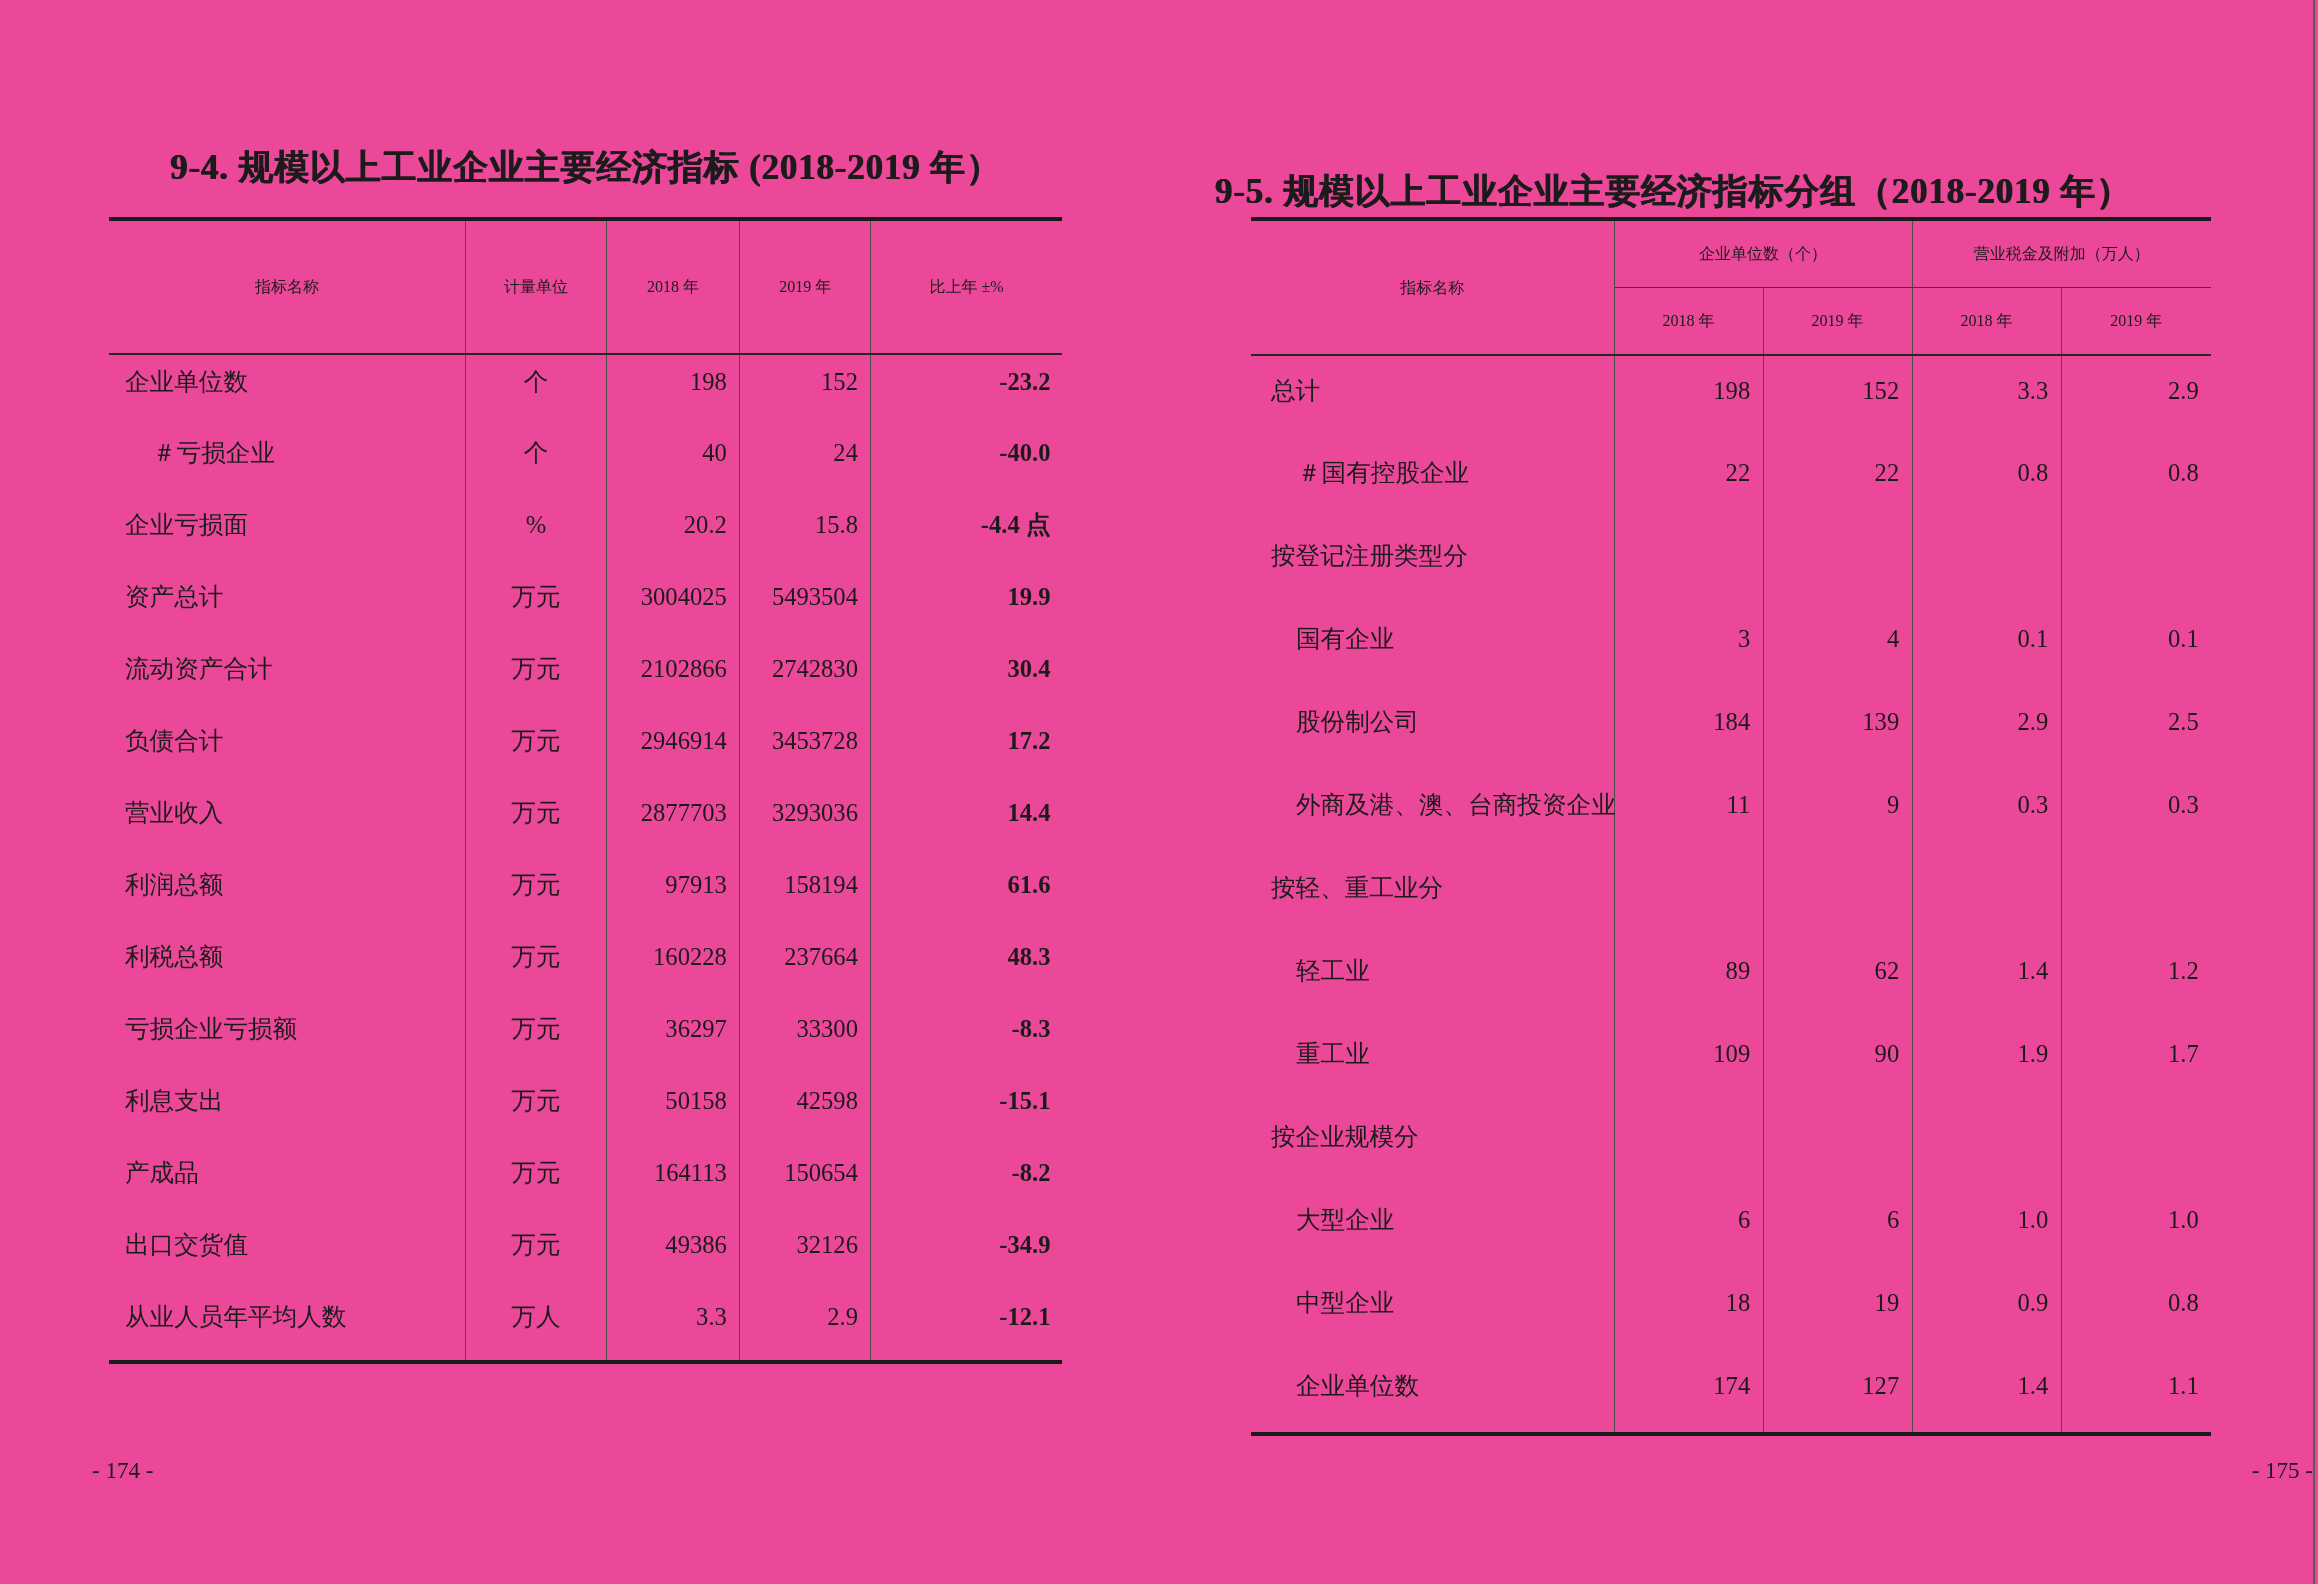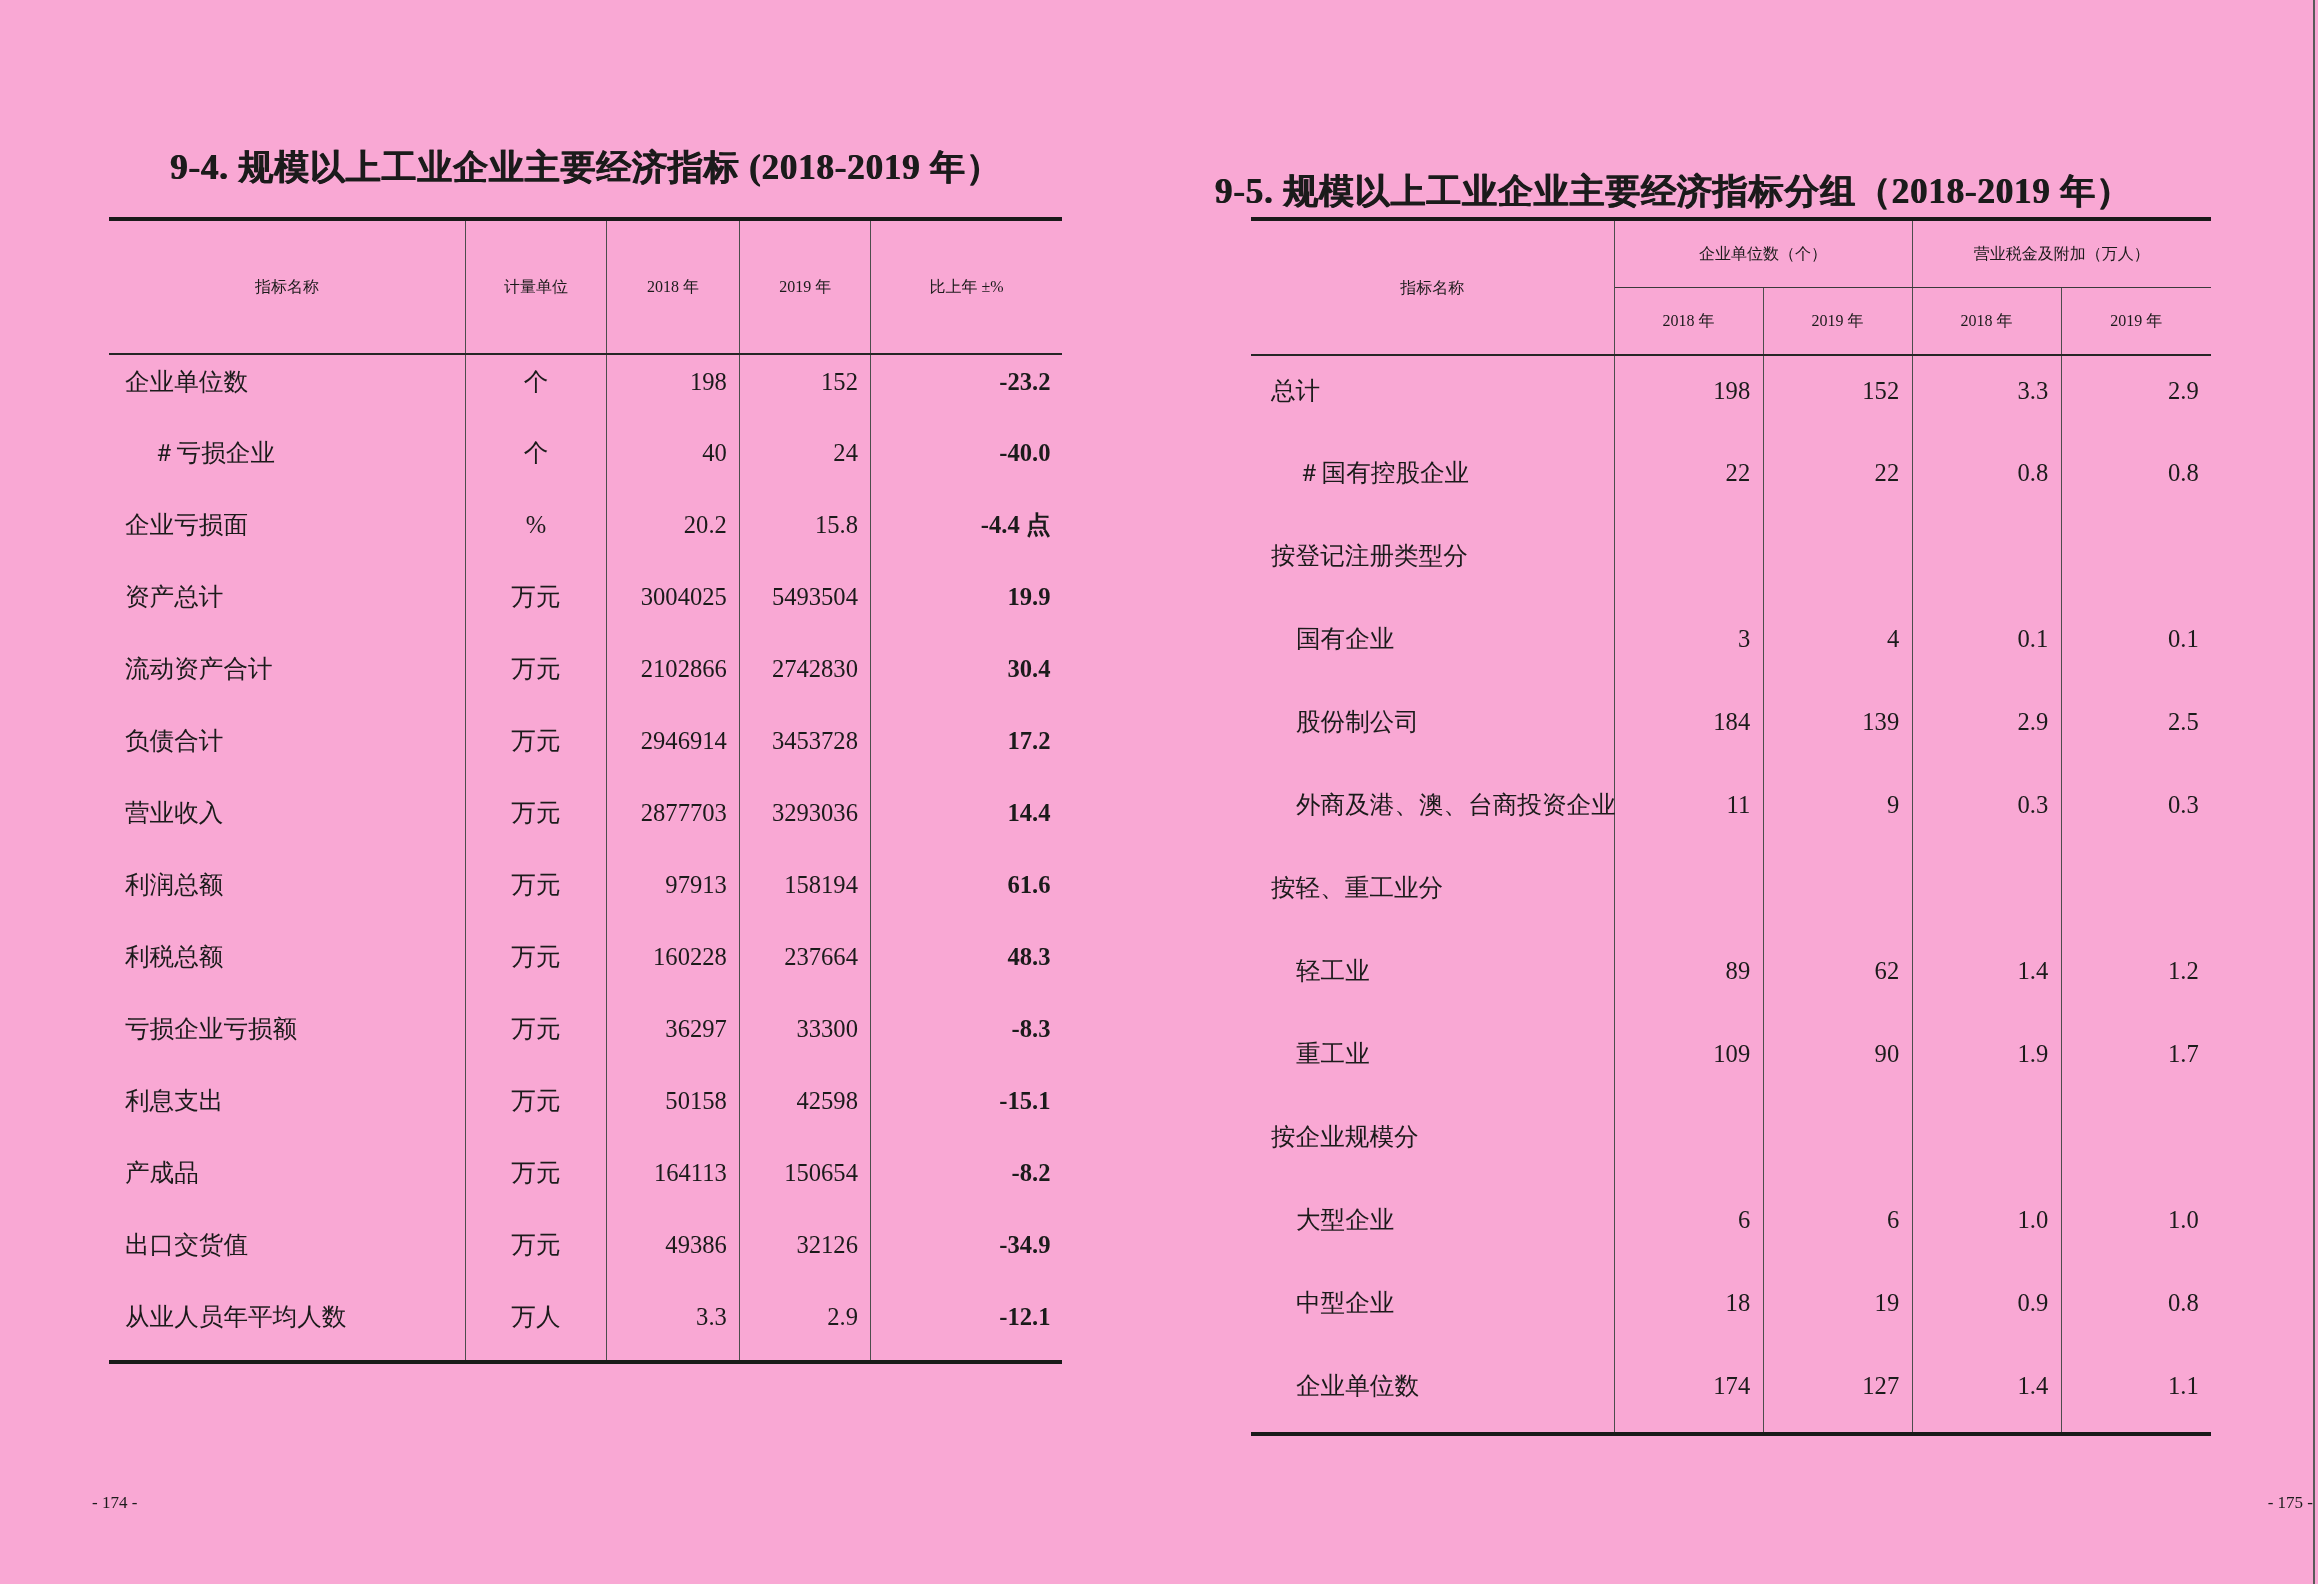--- a/index.html
+++ b/index.html
@@ -10,21 +10,21 @@
   }
   * { box-sizing: border-box; }
   body {
     font-family: "Liberation Serif", "DejaVu Serif", serif;
     color: #1b1b1b;
   }
   .sheet {
     position: relative;
     width: 2319px;
     height: 1584px;
-    background: #f9a8d4;
+    background: #ec4899;
     overflow: hidden;
   }
   
   .edge-line {
     position: absolute;
     top: 0;
     left: 2313px;
     width: 2.3px;
     height: 1584px;
     background: #5a5a5a;
@@ -97,23 +97,22 @@
   #t95 tbody td:nth-child(-n+4) { border-right: 1.5px solid #4d4d4d; }
   #t95 tbody td:nth-child(1) { text-align: left; }
   #t95 tbody td:nth-child(n+2) { text-align: right; padding-right: 12.3px; }
   #t95 tr.plain td:first-child { padding-left: 20px; }
   #t95 tr.hash  td:first-child { padding-left: 46px; }
   #t95 tr.sub   td:first-child { padding-left: 45px; }
 
   .pagenum {
     position: absolute;
     top: 1458px;
-    font-size: 17px;
-    white-space: nowrap;
-    margin-top: 35px;
+    font-size: 23px;
+    white-space: nowrap;
   }
   .pagenum-left  { left: 92px; }
   .pagenum-right { left: 2190px; width: 123px; text-align: right; }
 </style>
 </head>
 <body>
 
 <div class="sheet">
 
   <div class="edge-line"></div>

